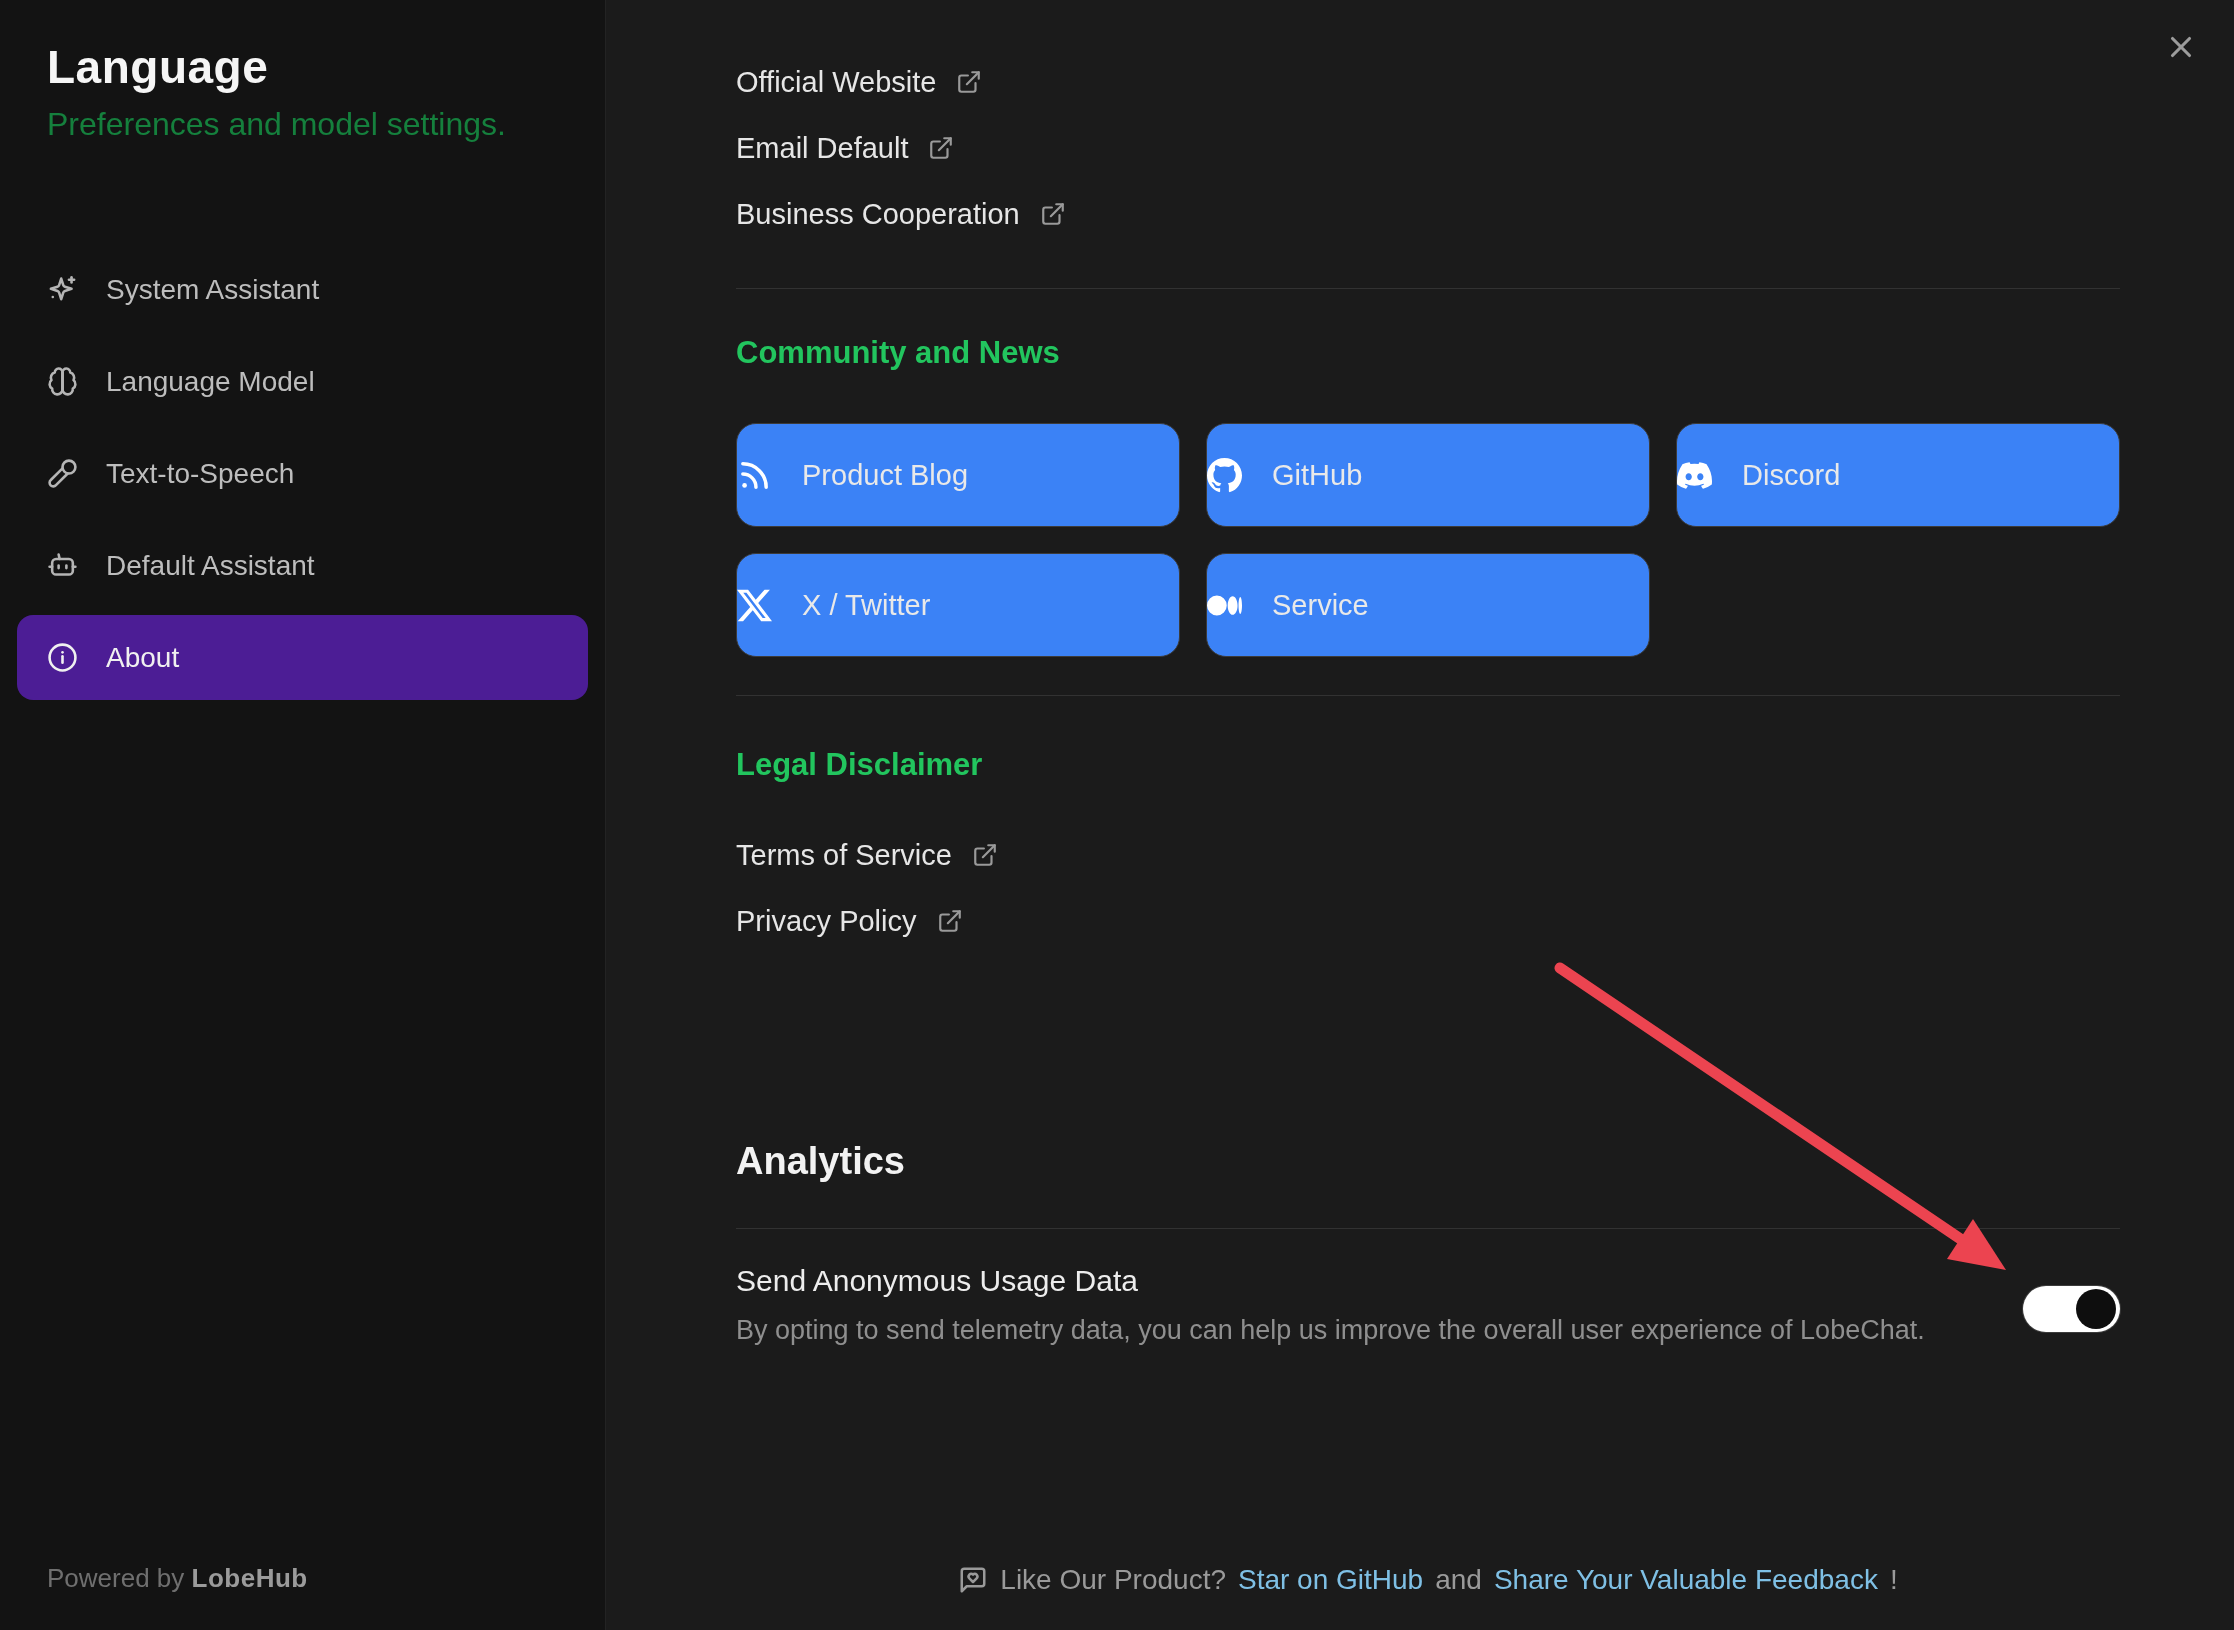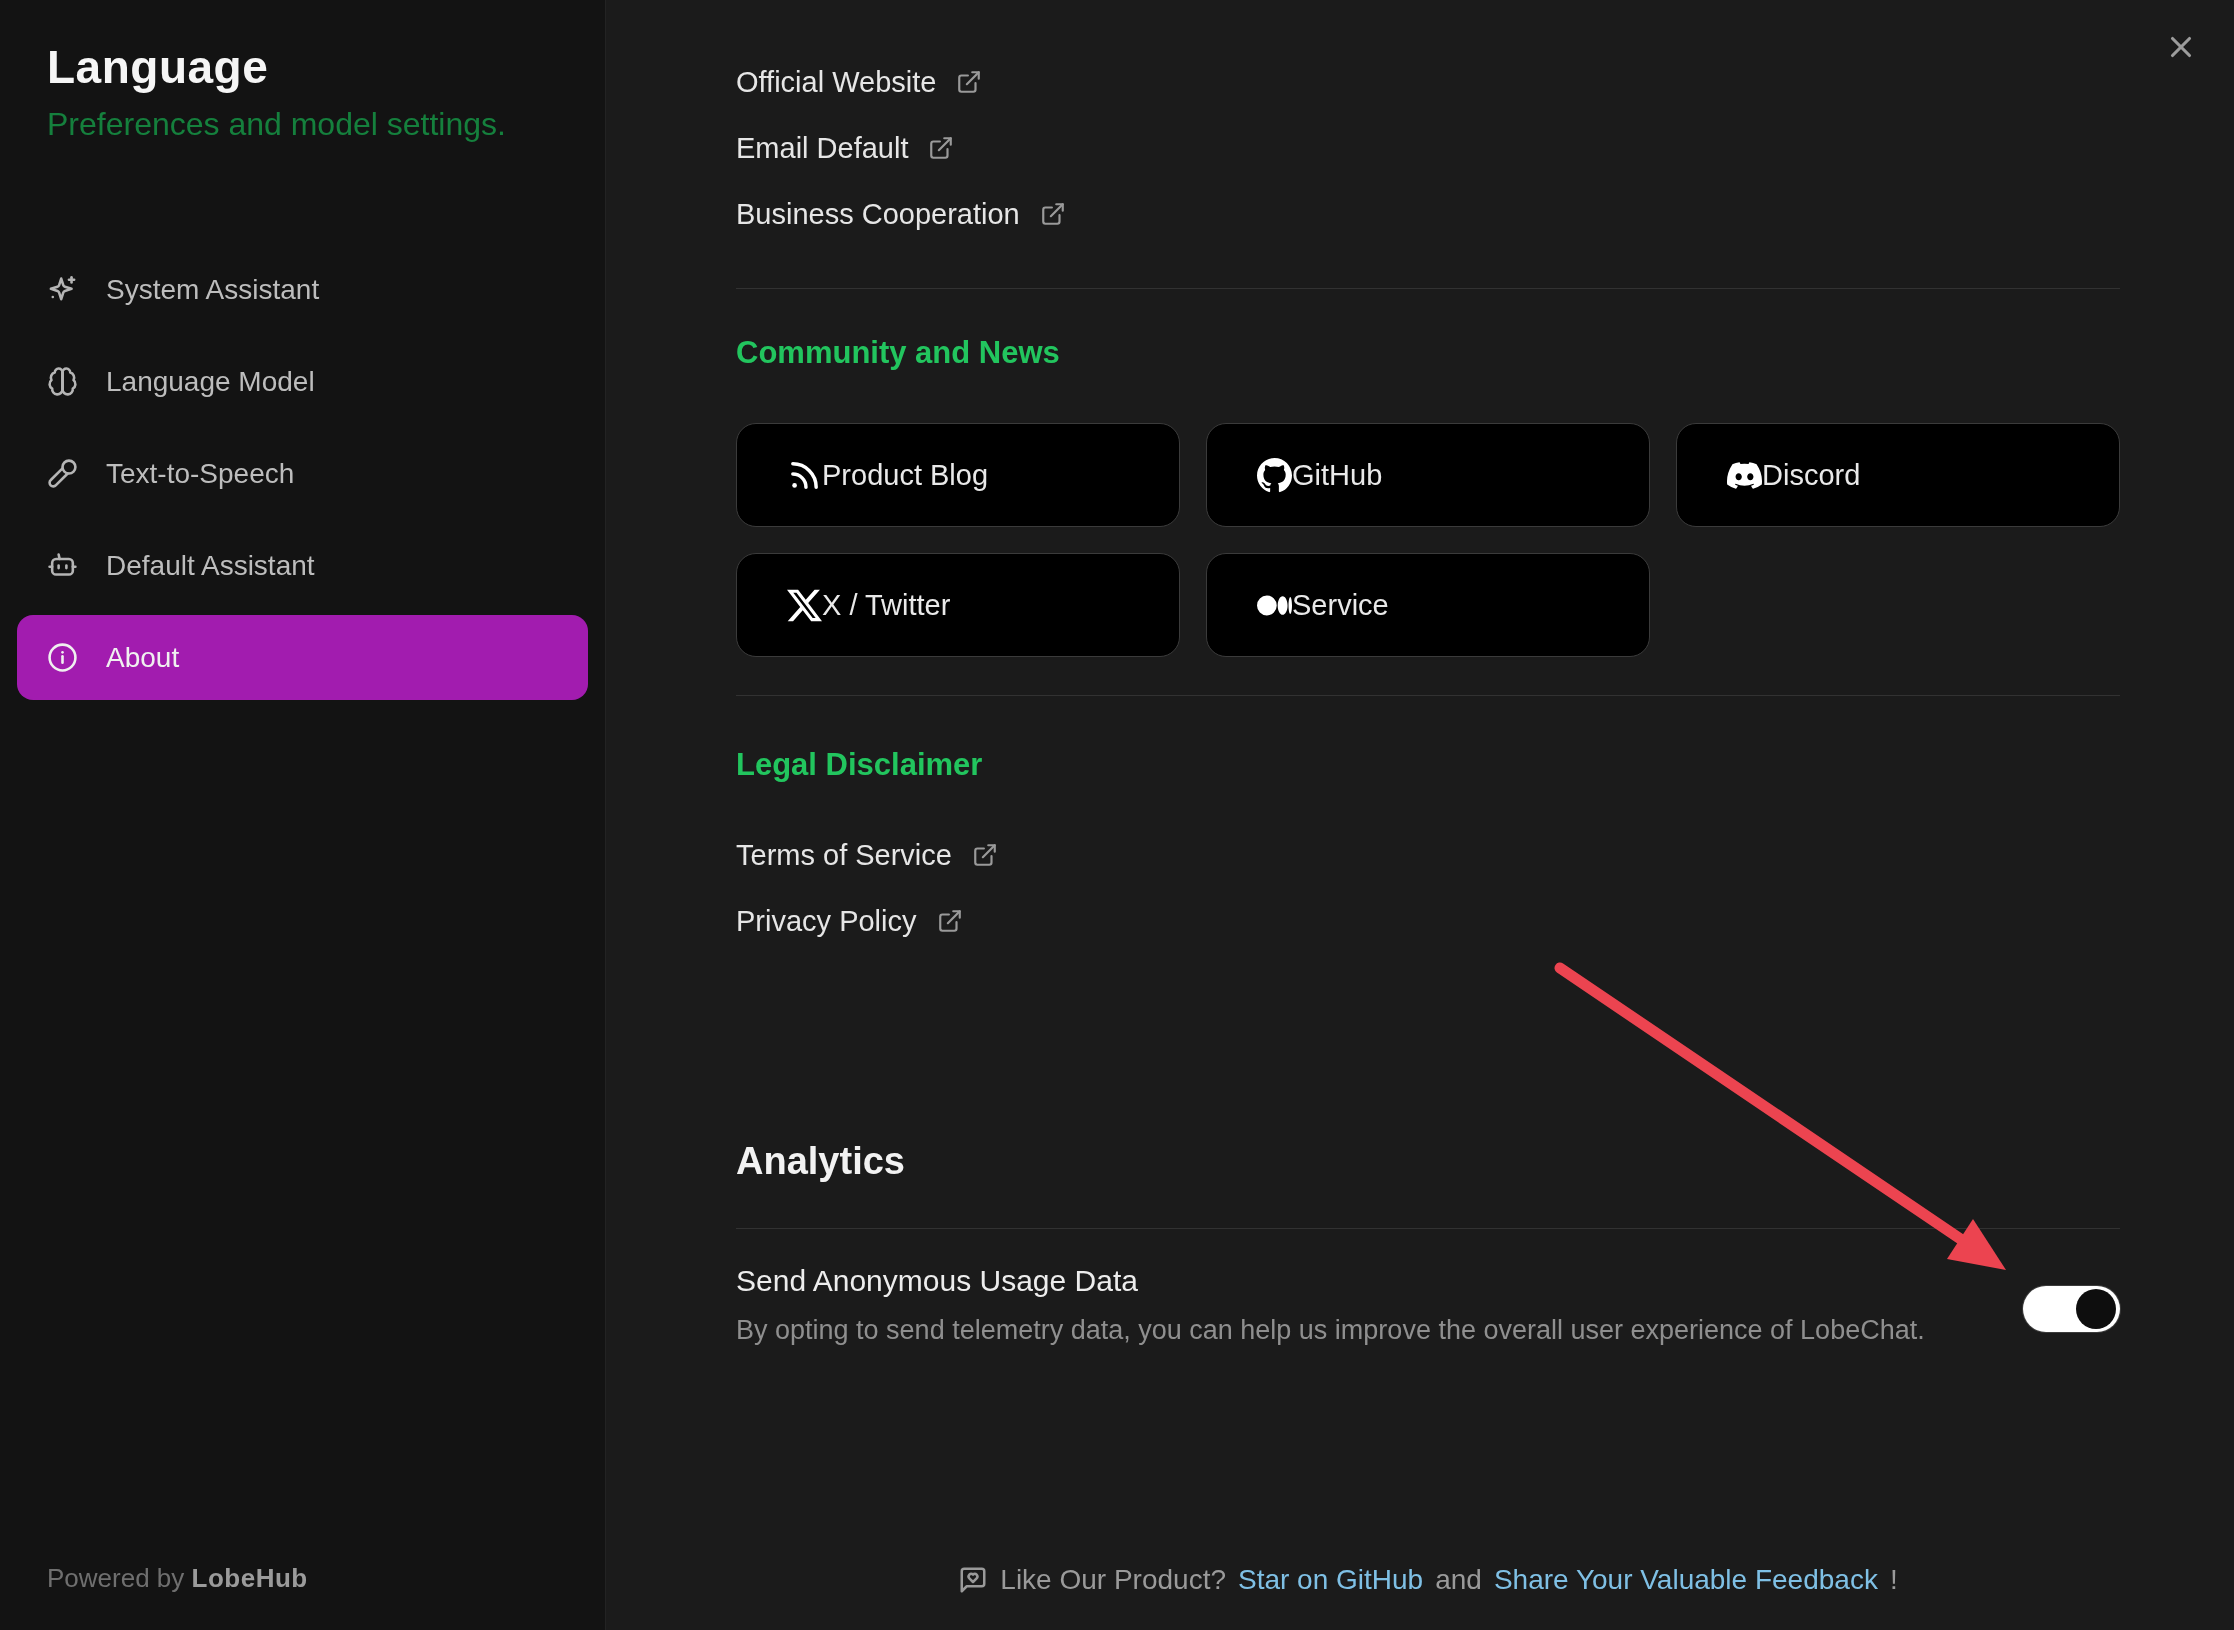--- a/index.html
+++ b/index.html
@@ -30,21 +30,21 @@
     padding-left:30px; margin-top:10px;
   }
   .nav { margin-top:104px; display:flex; flex-direction:column; gap:7px; }
   .nav-item {
     height:85px; border-radius:16px;
     display:flex; align-items:center; gap:28px;
     padding-left:30px; cursor:pointer;
     color:#bdbdbd; font-size:28px;
   }
   .nav-item .nav-icon { width:31px; height:31px; color:#b5b5b5; flex:0 0 31px; }
-  .nav-item.selected { background:#a21caf; color:#f0f0f0; }
+  .nav-item.selected { background:#4c1d95; color:#f0f0f0; }
   .nav-item.selected .nav-icon { color:#f0f0f0; }
   .sb-footer {
     position:absolute; left:47px; bottom:36px;
     font-size:26px; color:#6f6f6f;
   }
   .sb-footer b { color:#9b9b9b; font-weight:700; letter-spacing:.5px; }
 
   
   .main {
     flex:1; position:relative; height:1630px;
@@ -64,23 +64,23 @@
   .divider { border-top:1px solid #323232; height:0; }
 
   .contact-links { margin-top:11px; }
   .divider-1 { margin-top:41px; }
   .community-heading { margin-top:45px; }
   .btn-grid {
     margin-top:51px;
     display:grid; grid-template-columns:repeat(3,1fr); gap:26px;
   }
   .com-btn {
-    height:104px; background:#000000;
+    height:104px; background:#3b82f6;
     border:1px solid #3b3b3b; border-radius:20px;
-    display:flex; align-items:center; padding-left:50px;
+    display:flex; align-items:center; gap:30px; 
     font-size:29px; color:#e9e9e9; cursor:pointer;
   }
   .com-btn .btn-icon { width:35px; height:35px; color:#ffffff; flex:0 0 35px; }
   .divider-2 { margin-top:38px; }
   .legal-heading { margin-top:50px; }
   .legal-links { margin-top:38px; }
 
   .analytics-heading {
     margin-top:184px; font-size:38px; font-weight:700; color:#f2f2f2; line-height:46px;
   }

